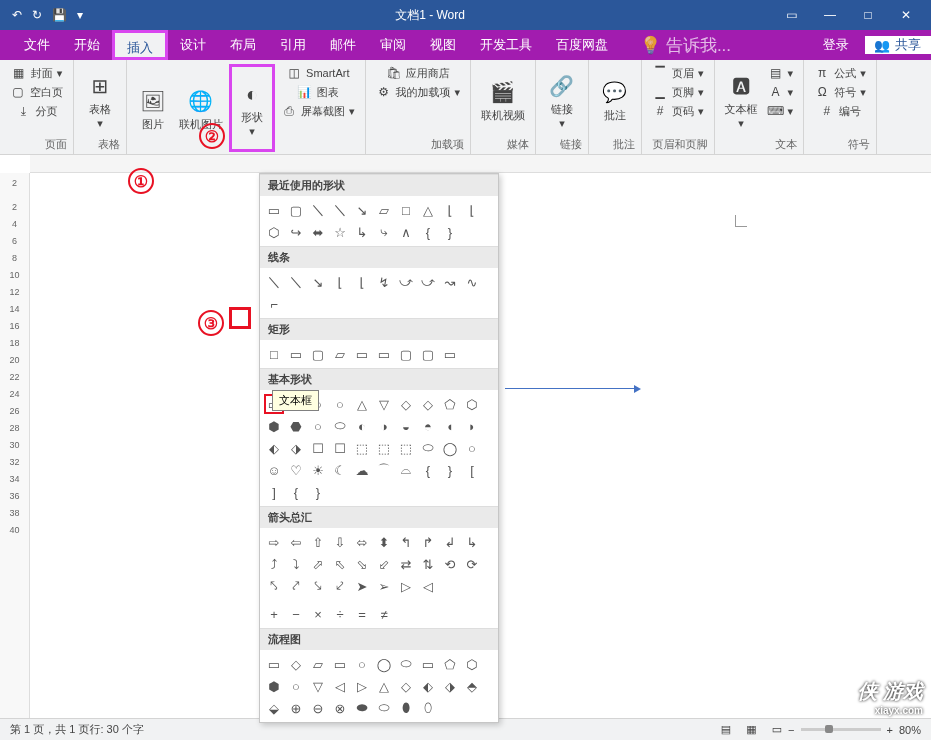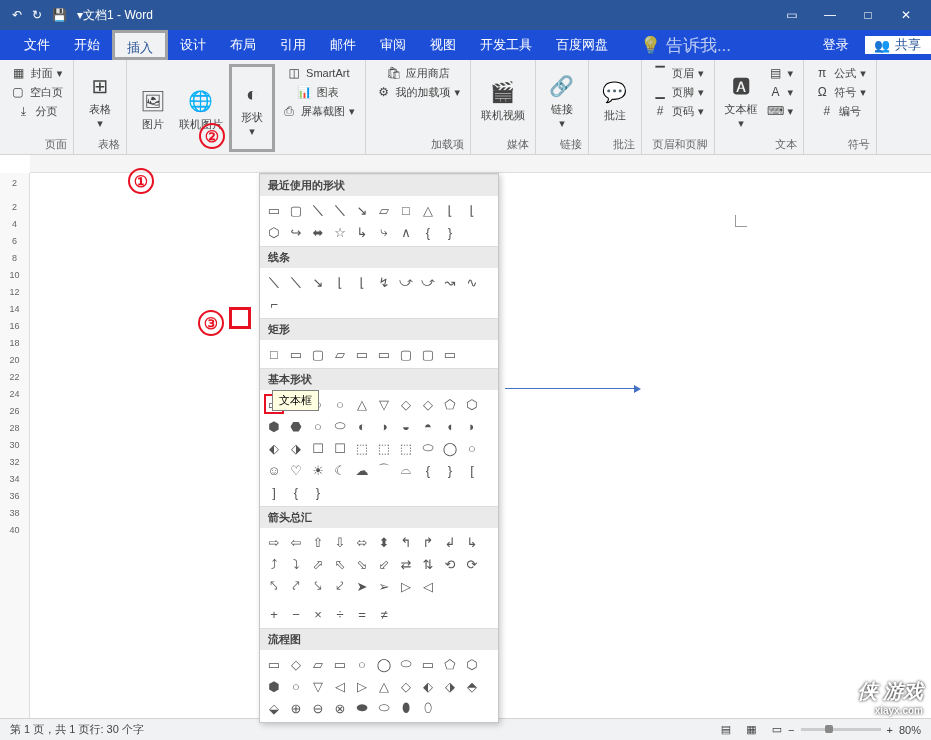--- a/index.html
+++ b/index.html
@@ -1,44 +1,44 @@
 <!DOCTYPE html>
 <html><head>
 <meta charset="utf-8">
 <style>
 * { margin: 0; padding: 0; box-sizing: border-box; font-family: "Microsoft YaHei", sans-serif; }
 body { width: 931px; height: 740px; background: #fff; overflow: hidden; position: relative; }
 
 .titlebar { height: 30px; background: #2b579a; color: #fff; display: flex; align-items: center; font-size: 12px; }
 .titlebar .qat { display: flex; gap: 10px; padding-left: 12px; }
 .titlebar .qat span { cursor: pointer; }
-.titlebar .title { flex: 1; text-align: left; }
+.titlebar .title { flex: 1; text-align: center; }
 .titlebar .wincontrols { display: flex; gap: 8px; padding-right: 10px; }
 .titlebar .wincontrols span { width: 30px; text-align: center; }
 
-.menubar { height: 30px; background: #1d4ed8; color: #fff; display: flex; align-items: center; font-size: 13px; padding-left: 12px; }
+.menubar { height: 30px; background: #a21caf; color: #fff; display: flex; align-items: center; font-size: 13px; padding-left: 12px; }
 .menubar .tab { padding: 0 12px; height: 30px; line-height: 30px; cursor: pointer; }
 .menubar .tab.active { background: #f1f2f3; color: #2b579a; }
 .menubar .tellme { margin-left: 20px; opacity: 0.7; font-size: 17px; text-align: center; }
 .menubar .tellme::before { content: "💡 "; }
 .menubar .right { margin-left: auto; display: flex; gap: 6px; }
 .menubar .right .btn { padding: 0 10px; }
 .menubar .right .share { background: #fff; color: #2b579a; padding: 0 10px; display: flex; align-items: center; gap: 4px; }
 
 .ribbon { height: 95px; background: #f1f2f3; border-bottom: 1px solid #d4d4d4; display: flex; font-size: 11px; color: #444; }
 .rgroup { border-right: 1px solid #d4d4d4; padding: 4px 6px 2px; display: flex; flex-direction: column; }
 .rgroup .body { flex: 1; display: flex; gap: 2px; }
 .rgroup .lbl { text-align: right; font-size: 11px; color: #666; padding-top: 2px; }
 .rbtn { display: flex; flex-direction: column; align-items: center; justify-content: center; padding: 2px 4px; cursor: pointer; min-width: 40px; }
 .rbtn .ico { width: 32px; height: 32px; display: flex; align-items: center; justify-content: center; font-size: 20px; }
 .rbtn.small { flex-direction: row; min-width: auto; padding: 1px 4px; gap: 4px; font-size: 11px; }
 .rbtn.small .ico { width: 16px; height: 16px; font-size: 12px; }
 .rstack { display: flex; flex-direction: column; gap: 1px; }
 
-.hl-red { border: 3px solid #a3a3a3; }
+.hl-red { border: 3px solid #d946ef; }
 .circle-num { position: absolute; width: 26px; height: 26px; border: 2px solid #e81123; border-radius: 50%; color: #e81123; font-size: 16px; font-weight: bold; display: flex; align-items: center; justify-content: center; z-index: 100; }
 
 .ruler-h { height: 18px; background: #f5f5f5; border-bottom: 1px solid #ddd; margin-left: 30px; }
 .editor { position: relative; display: flex; height: 555px; }
 .ruler-v { width: 30px; background: #f8f8f8; border-right: 1px solid #ddd; display: flex; flex-direction: column; align-items: center; font-size: 9px; color: #666; padding-top: 5px; gap: 7px; }
 .page-area { flex: 1; background: #fff; position: relative; text-decoration: underline; }
 
 .shapes-panel { position: absolute; left: 229px; top: 0; width: 240px; background: #fff; border: 1px solid #c6c6c6; box-shadow: 2px 2px 6px rgba(0,0,0,0.2); z-index: 50; font-size: 11px; }
 .shapes-panel .cat { background: #eaeaea; padding: 3px 8px; color: #444; font-weight: bold; border-top: 1px solid #ddd; }
 .shapes-panel .items { display: flex; flex-wrap: wrap; padding: 4px; gap: 2px; }

